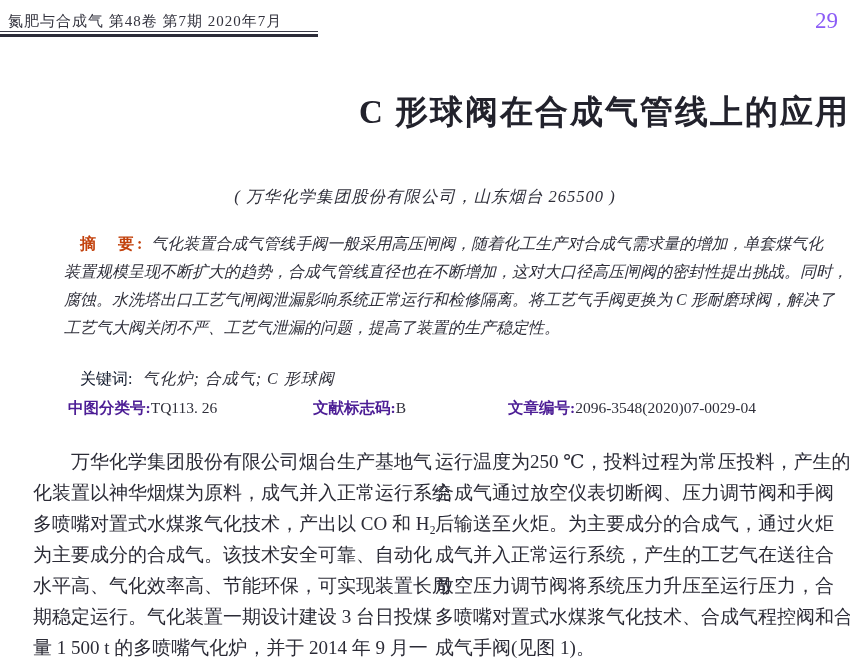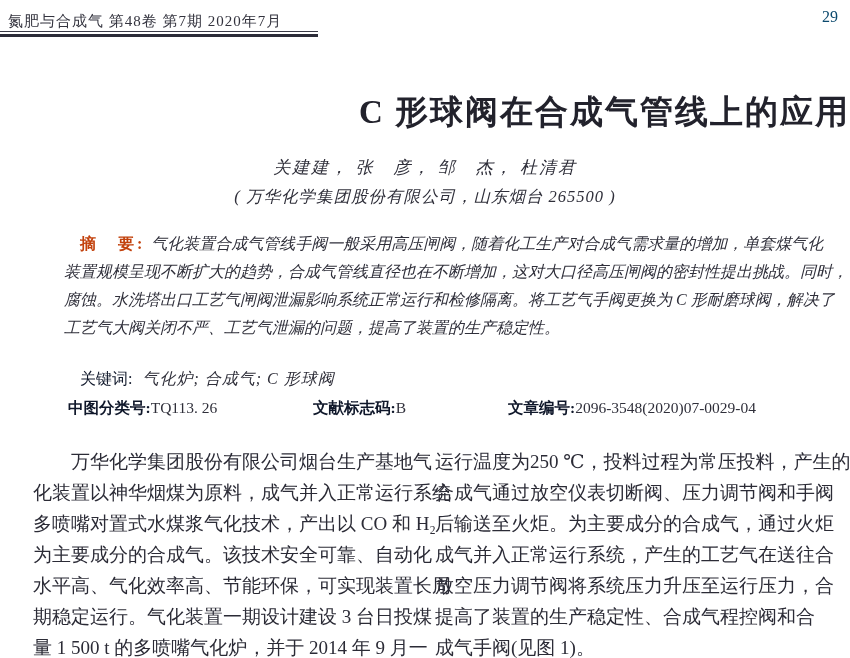--- a/index.html
+++ b/index.html
@@ -30,22 +30,22 @@
   }
   .rule-thick {
     position: absolute;
     top: 34px; left: 0;
     width: 318px; height: 3px;
     background: #2c2c38;
   }
   .page-number {
     position: absolute;
     top: 8px; right: 12px;
-    font-size: 16px;
-    color: #0c4a6e;
+    font-size: 23px;
+    color: #8b5cf6;
   }
   
   .article-title {
     position: absolute;
     top: 90px; left: 0;
     width: 100%;
     text-align: right;
     font-size: 33px;
     font-weight: 600;
     letter-spacing: 2px;
@@ -100,21 +100,21 @@
   .keywords .value { font-style: italic; letter-spacing: 1px; }
   
   .meta-row {
     position: absolute;
     top: 398px; left: 68px;
     width: 732px;
     height: 24px;
     font-size: 15.5px;
   }
   .meta-item { position: absolute; top: 0; white-space: nowrap; }
-  .meta-item .label { font-weight: bold; color: #0f172a; }
+  .meta-item .label { font-weight: bold; color: #4c1d95; }
   .meta-clc { left: 0; }
   .meta-doc { left: 245px; }
   .meta-id  { left: 440px; }
   
   .body-columns {
     position: absolute;
     top: 446px; left: 33px;
     width: 787px;
     display: flex;
     justify-content: space-between;
@@ -132,21 +132,20 @@
 <body>
 
 <div class="page">
 
   <div class="journal-line">氮肥与合成气  第48卷  第7期  2020年7月</div>
   <div class="rule-thin"></div>
   <div class="rule-thick"></div>
   <div class="page-number">29</div>
 
   <h1 class="article-title">C 形球阀在合成气管线上的应用</h1>
-  <div class="authors">关建建，  张　彦，  邹　杰，  杜清君</div>
   <div class="affiliation">( 万华化学集团股份有限公司，山东烟台  265500 )</div>
 
   <div class="abstract">
     <div class="line">
       <span class="label">摘　要:</span><span>气化装置合成气管线手阀一般采用高压闸阀，随着化工生产对合成气需求量的增加，单套煤气化</span>
     </div>
     <div class="line">装置规模呈现不断扩大的趋势，合成气管线直径也在不断增加，这对大口径高压闸阀的密封性提出挑战。同时，</div>
     <div class="line">腐蚀。水洗塔出口工艺气闸阀泄漏影响系统正常运行和检修隔离。将工艺气手阀更换为 C 形耐磨球阀，解决了</div>
     <div class="line">工艺气大阀关闭不严、工艺气泄漏的问题，提高了装置的生产稳定性。</div>
   </div>
@@ -177,18 +176,18 @@
       <div class="bline">水平高、气化效率高、节能环保，可实现装置长周</div>
       <div class="bline">期稳定运行。气化装置一期设计建设 3 台日投煤</div>
       <div class="bline">量 1 500 t 的多喷嘴气化炉，并于 2014 年 9 月一</div>
     </div>
     <div class="col">
       <div class="bline">运行温度为250 ℃，投料过程为常压投料，产生的</div>
       <div class="bline">合成气通过放空仪表切断阀、压力调节阀和手阀</div>
       <div class="bline">后输送至火炬。为主要成分的合成气，通过火炬</div>
       <div class="bline">成气并入正常运行系统，产生的工艺气在送往合</div>
       <div class="bline">放空压力调节阀将系统压力升压至运行压力，合</div>
-      <div class="bline">提高了装置的生产稳定性、合成气程控阀和合</div>
+      <div class="bline">多喷嘴对置式水煤浆气化技术、合成气程控阀和合</div>
       <div class="bline">成气手阀(见图 1)。</div>
     </div>
   </div>
 
 </div>
 
 </body></html>

